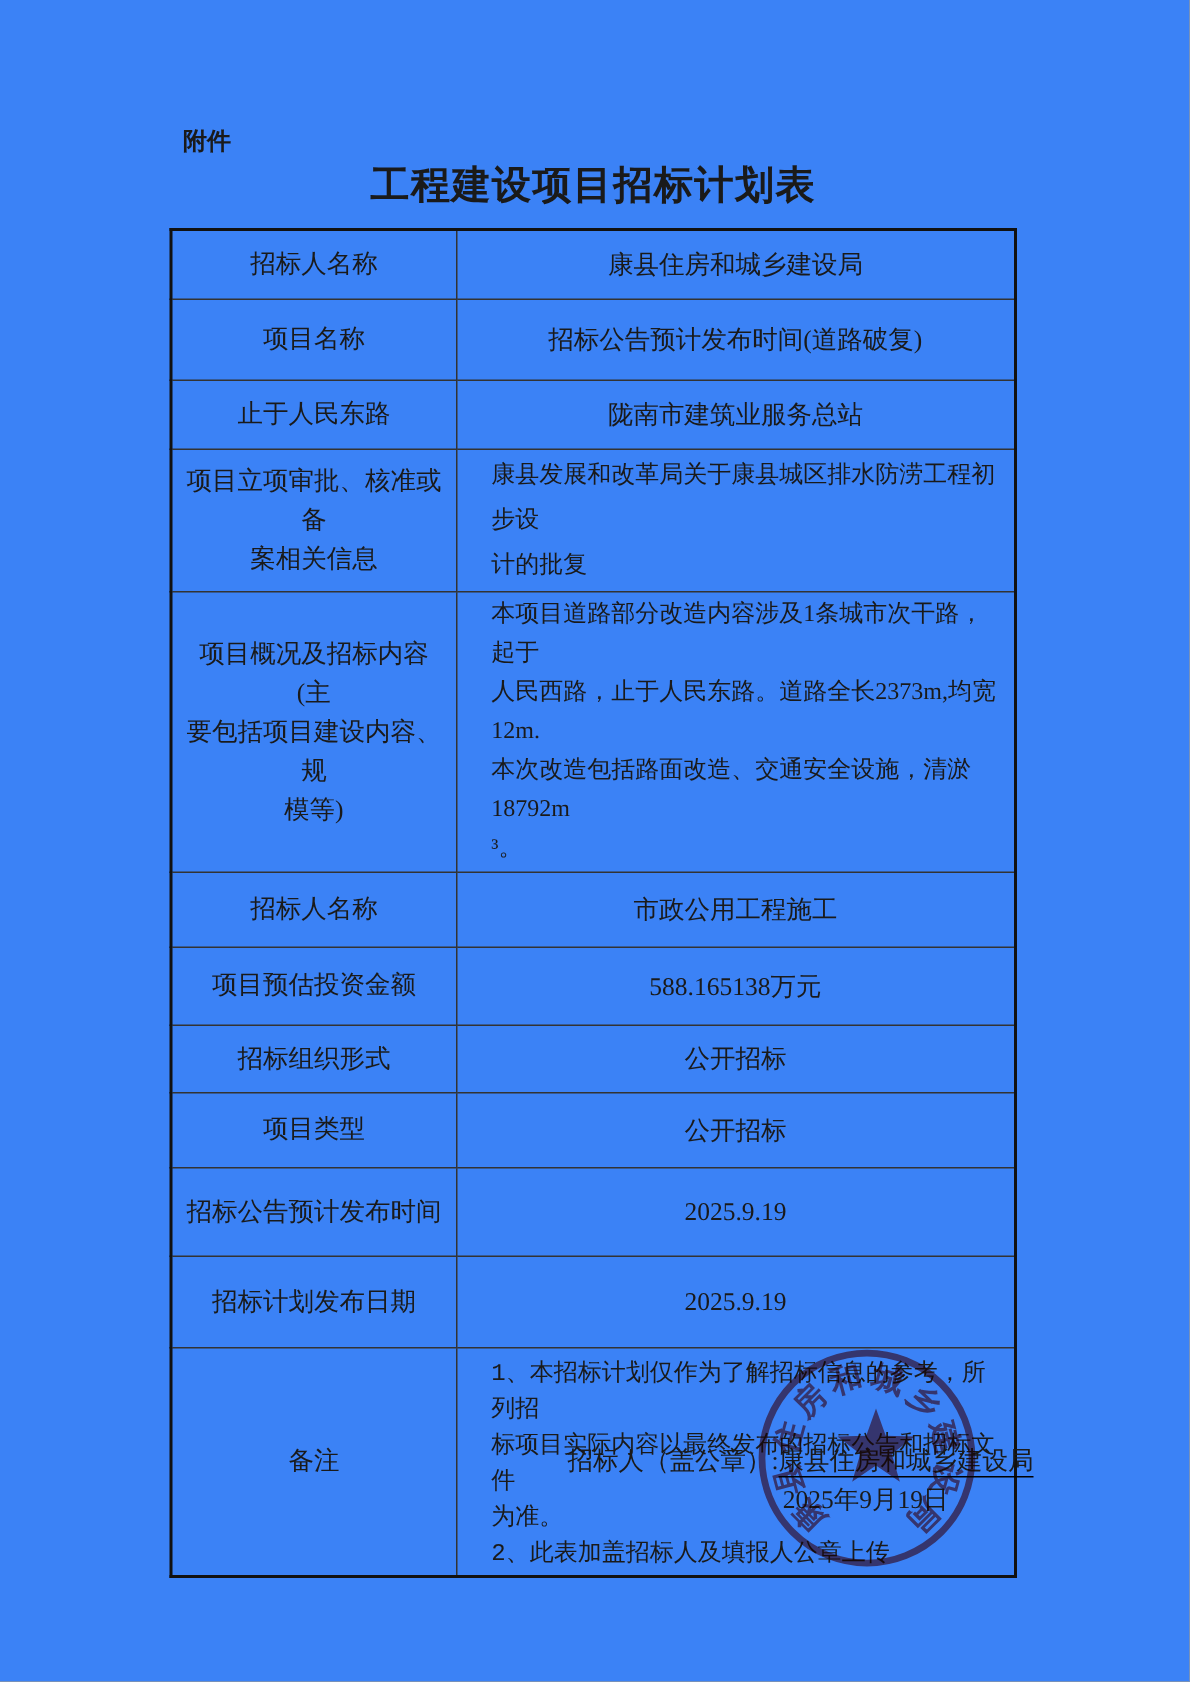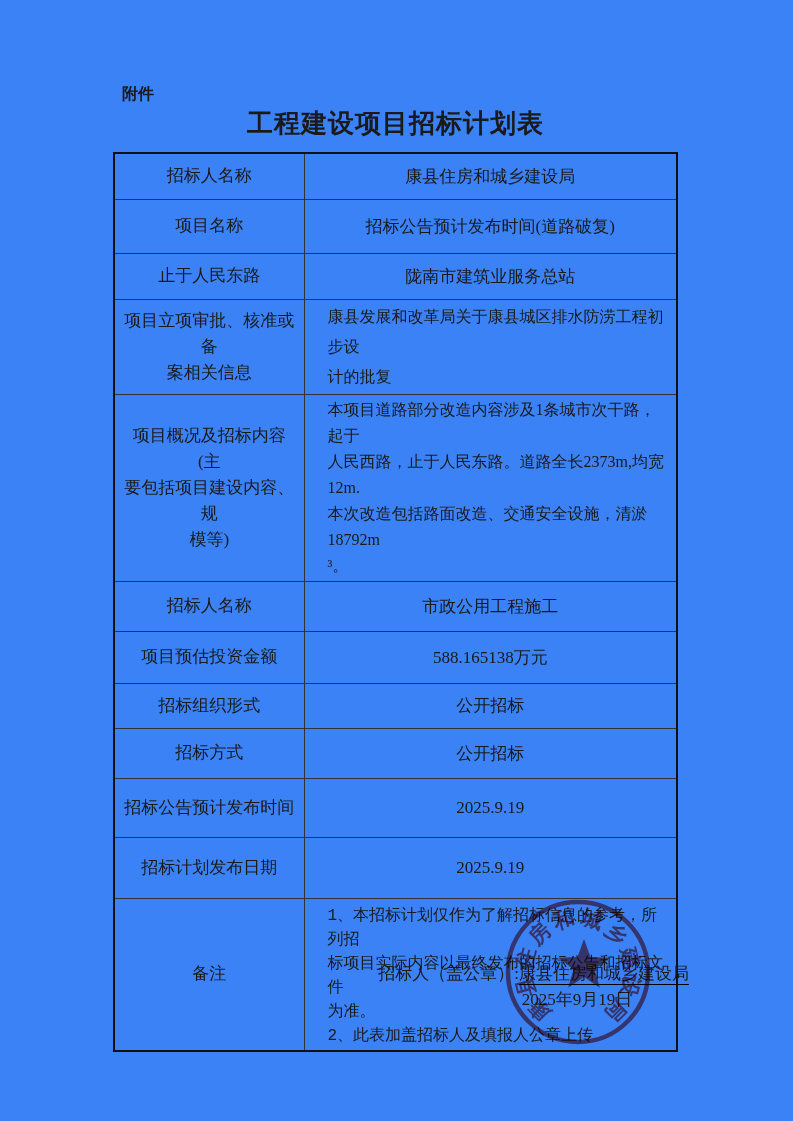--- a/index.html
+++ b/index.html
@@ -108,21 +108,21 @@
       </tr>
       <tr class="r7">
         <td class="label">项目预估投资金额</td>
         <td class="value">588.165138万元</td>
       </tr>
       <tr class="r8">
         <td class="label">招标组织形式</td>
         <td class="value">公开招标</td>
       </tr>
       <tr class="r9">
-        <td class="label">招标方式</td>
+        <td class="label">项目类型</td>
         <td class="value">公开招标</td>
       </tr>
       <tr class="r10">
         <td class="label">招标公告预计发布时间</td>
         <td class="value">2025.9.19</td>
       </tr>
       <tr class="r11">
         <td class="label">招标计划发布日期</td>
         <td class="value">2025.9.19</td>
       </tr>

